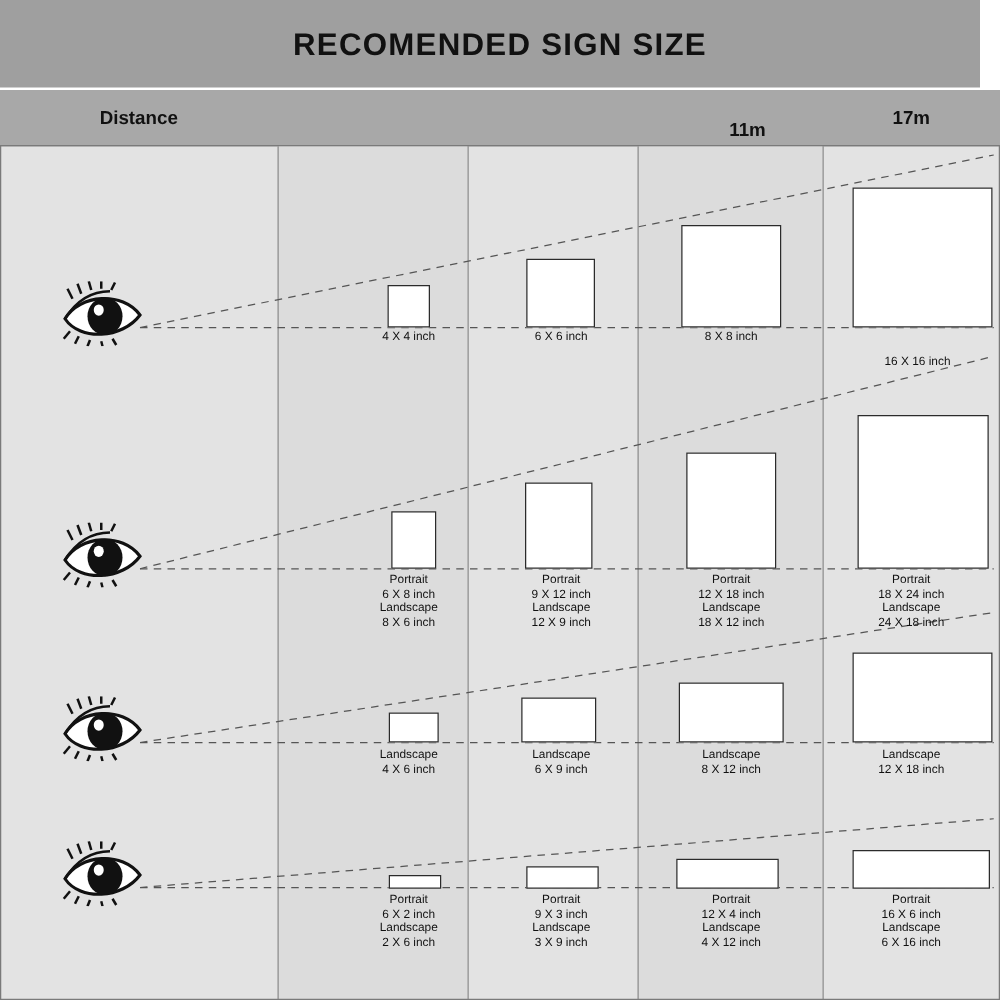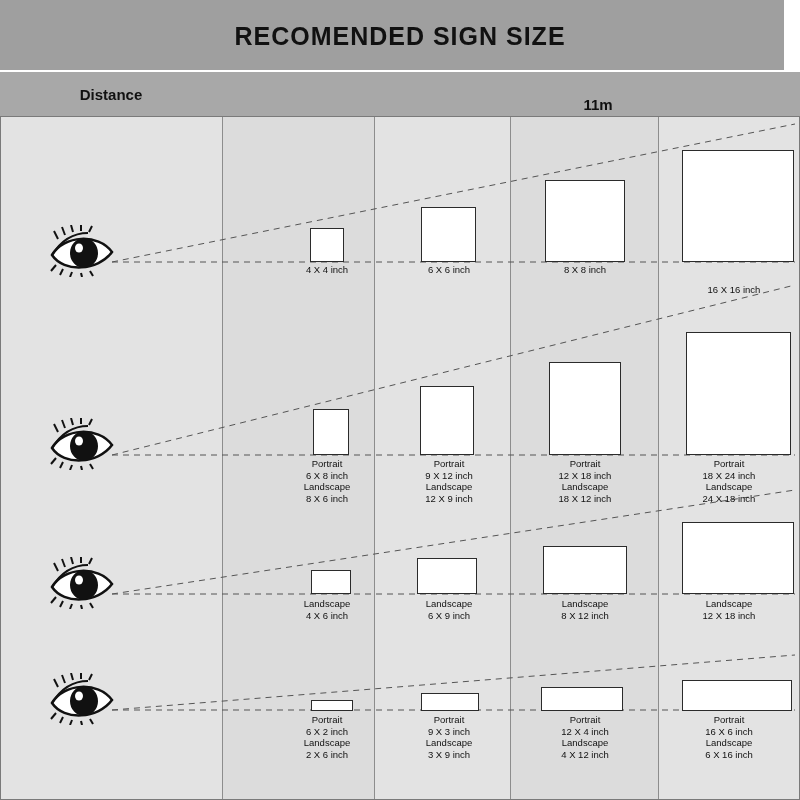--- a/index.html
+++ b/index.html
@@ -111,20 +111,21 @@
 
 <div id="chart">
 
   <div class="title-bar">
     <div class="title-text">RECOMENDED SIGN SIZE</div>
   </div>
 
   <div class="header-row">
     <div class="header-cell" style="left:0px;width:222px;">Distance</div>
     <div class="header-cell" style="left:524px;width:148px;margin-top:10px;">11m</div>
+    <div class="header-cell" style="left:658px;width:142px;">17m</div>
   </div>
 
   <div class="body-area">
     <div class="col-band" style="left:222px;width:152px;"></div>
     <div class="col-band" style="left:510px;width:148px;"></div>
     <div class="col-sep" style="left:222px;"></div>
     <div class="col-sep" style="left:374px;"></div>
     <div class="col-sep" style="left:510px;"></div>
     <div class="col-sep" style="left:658px;"></div>
   </div>

